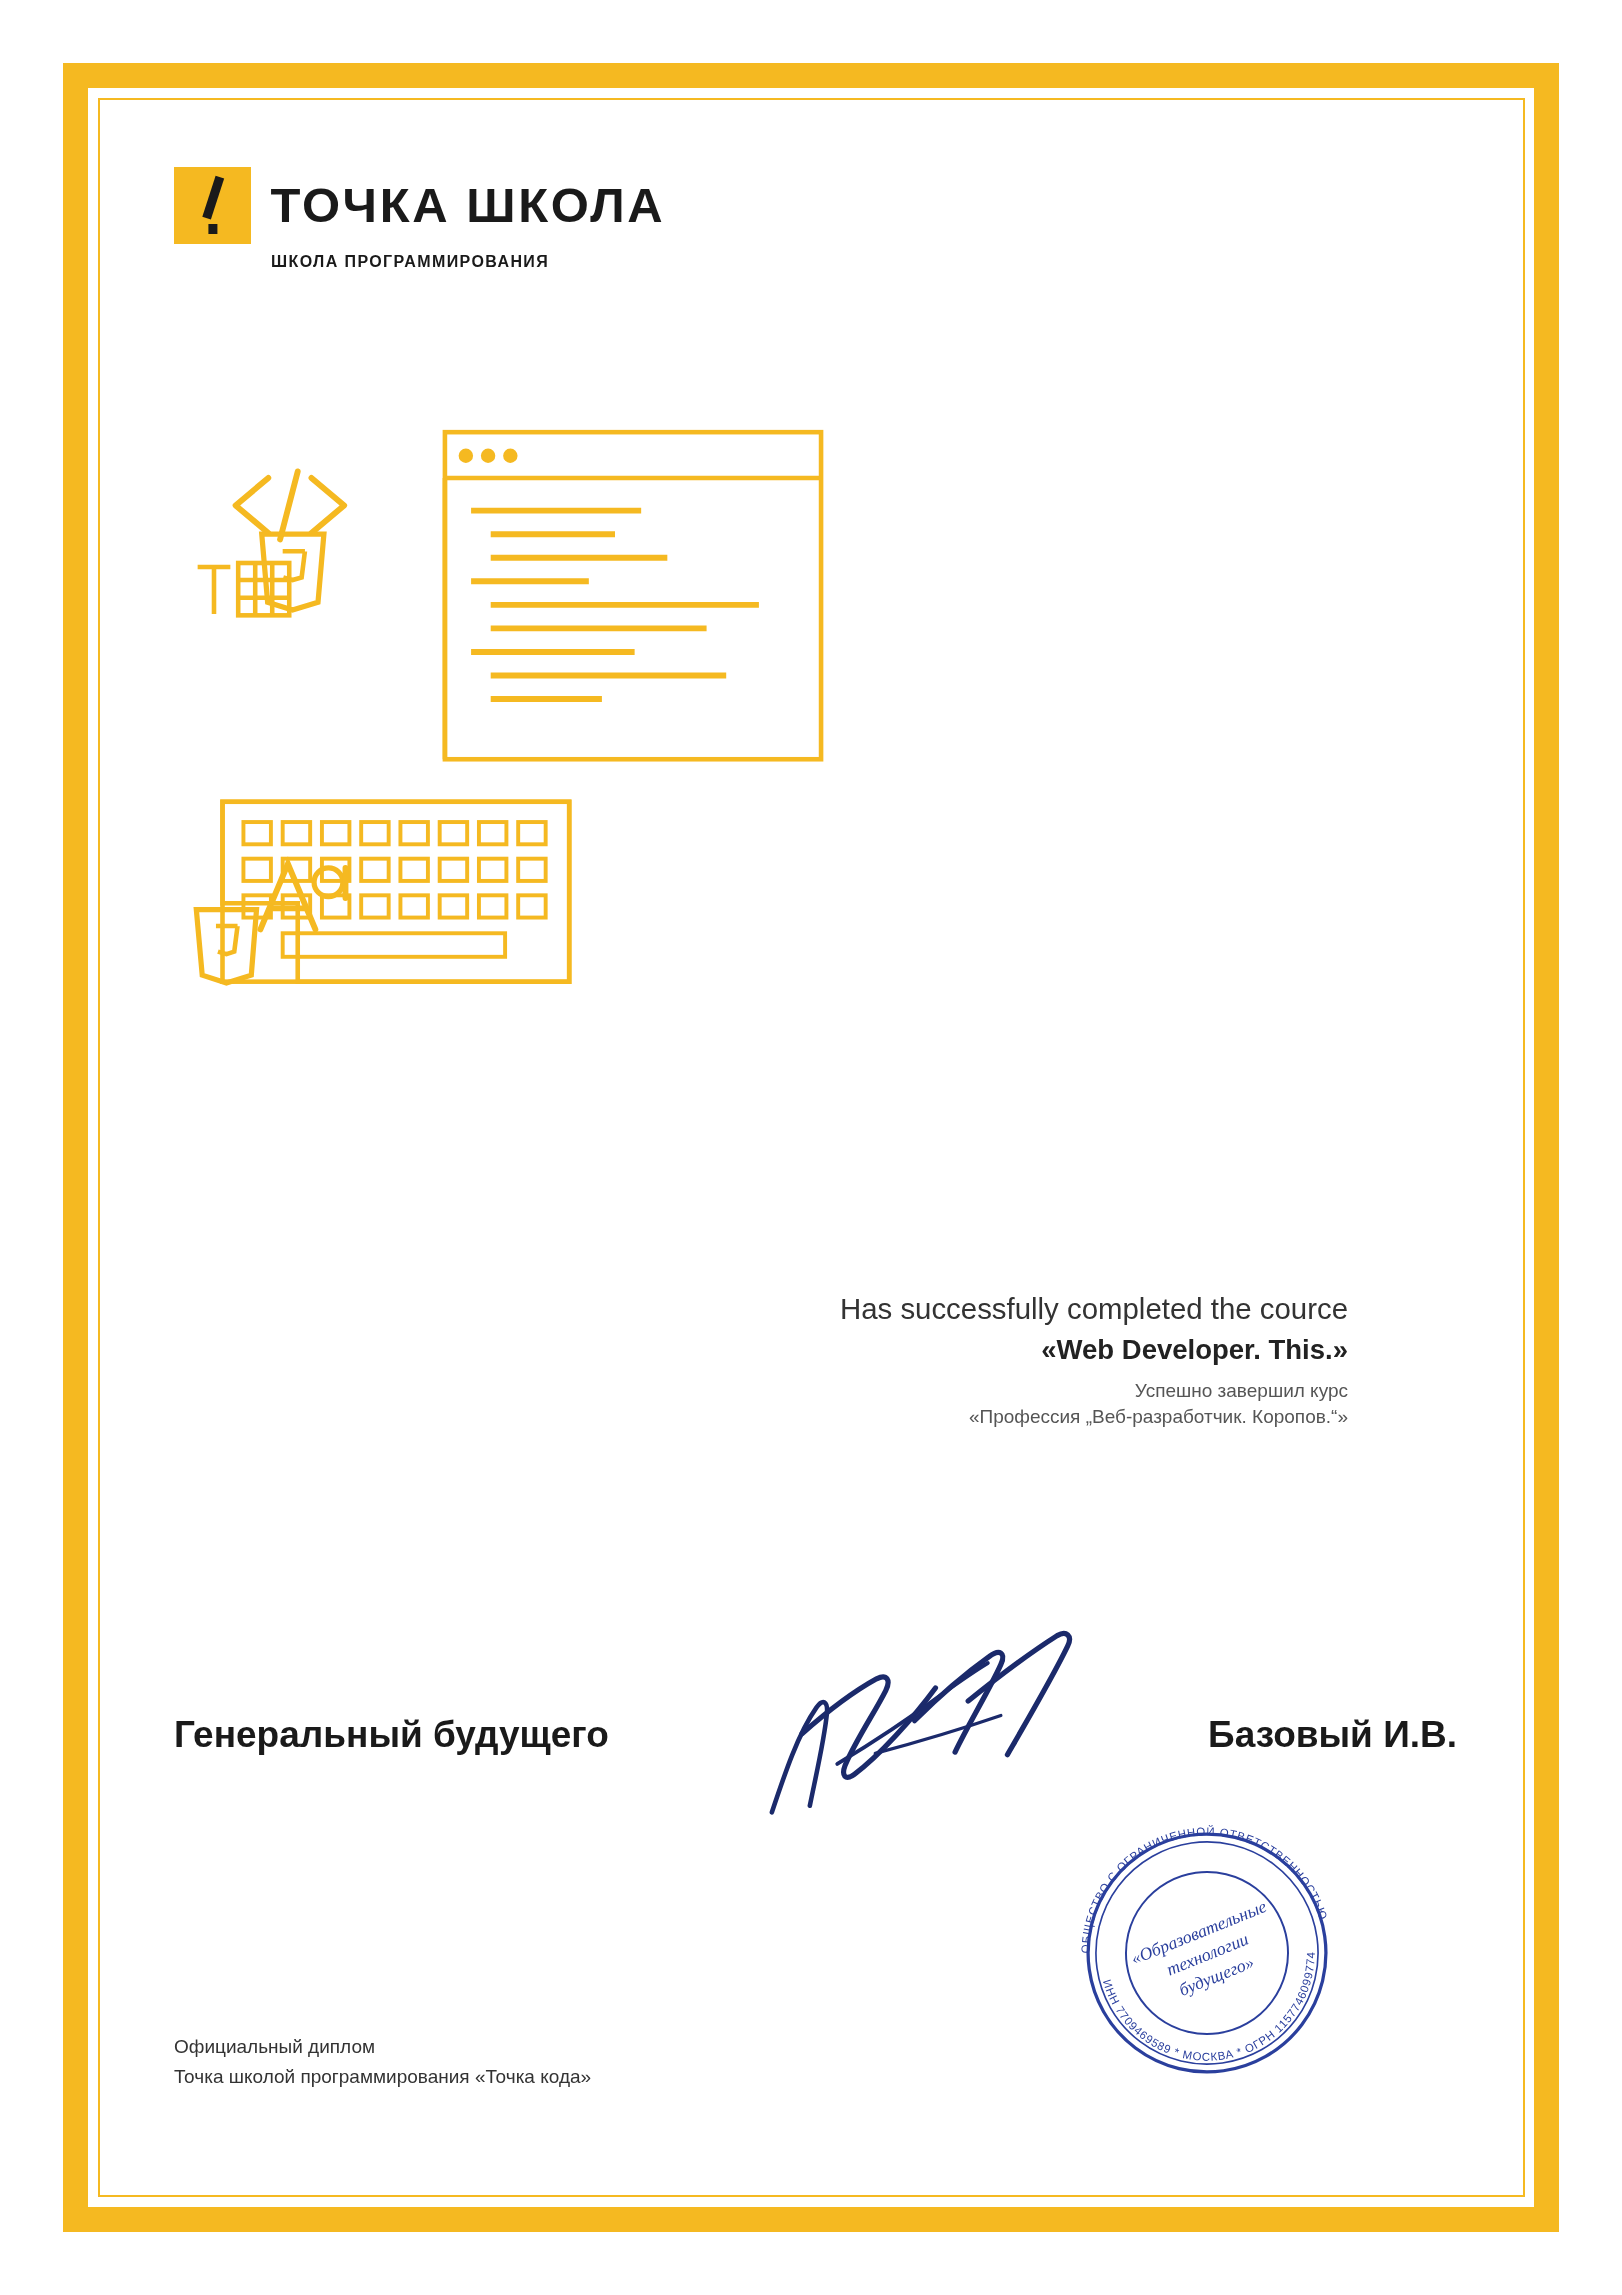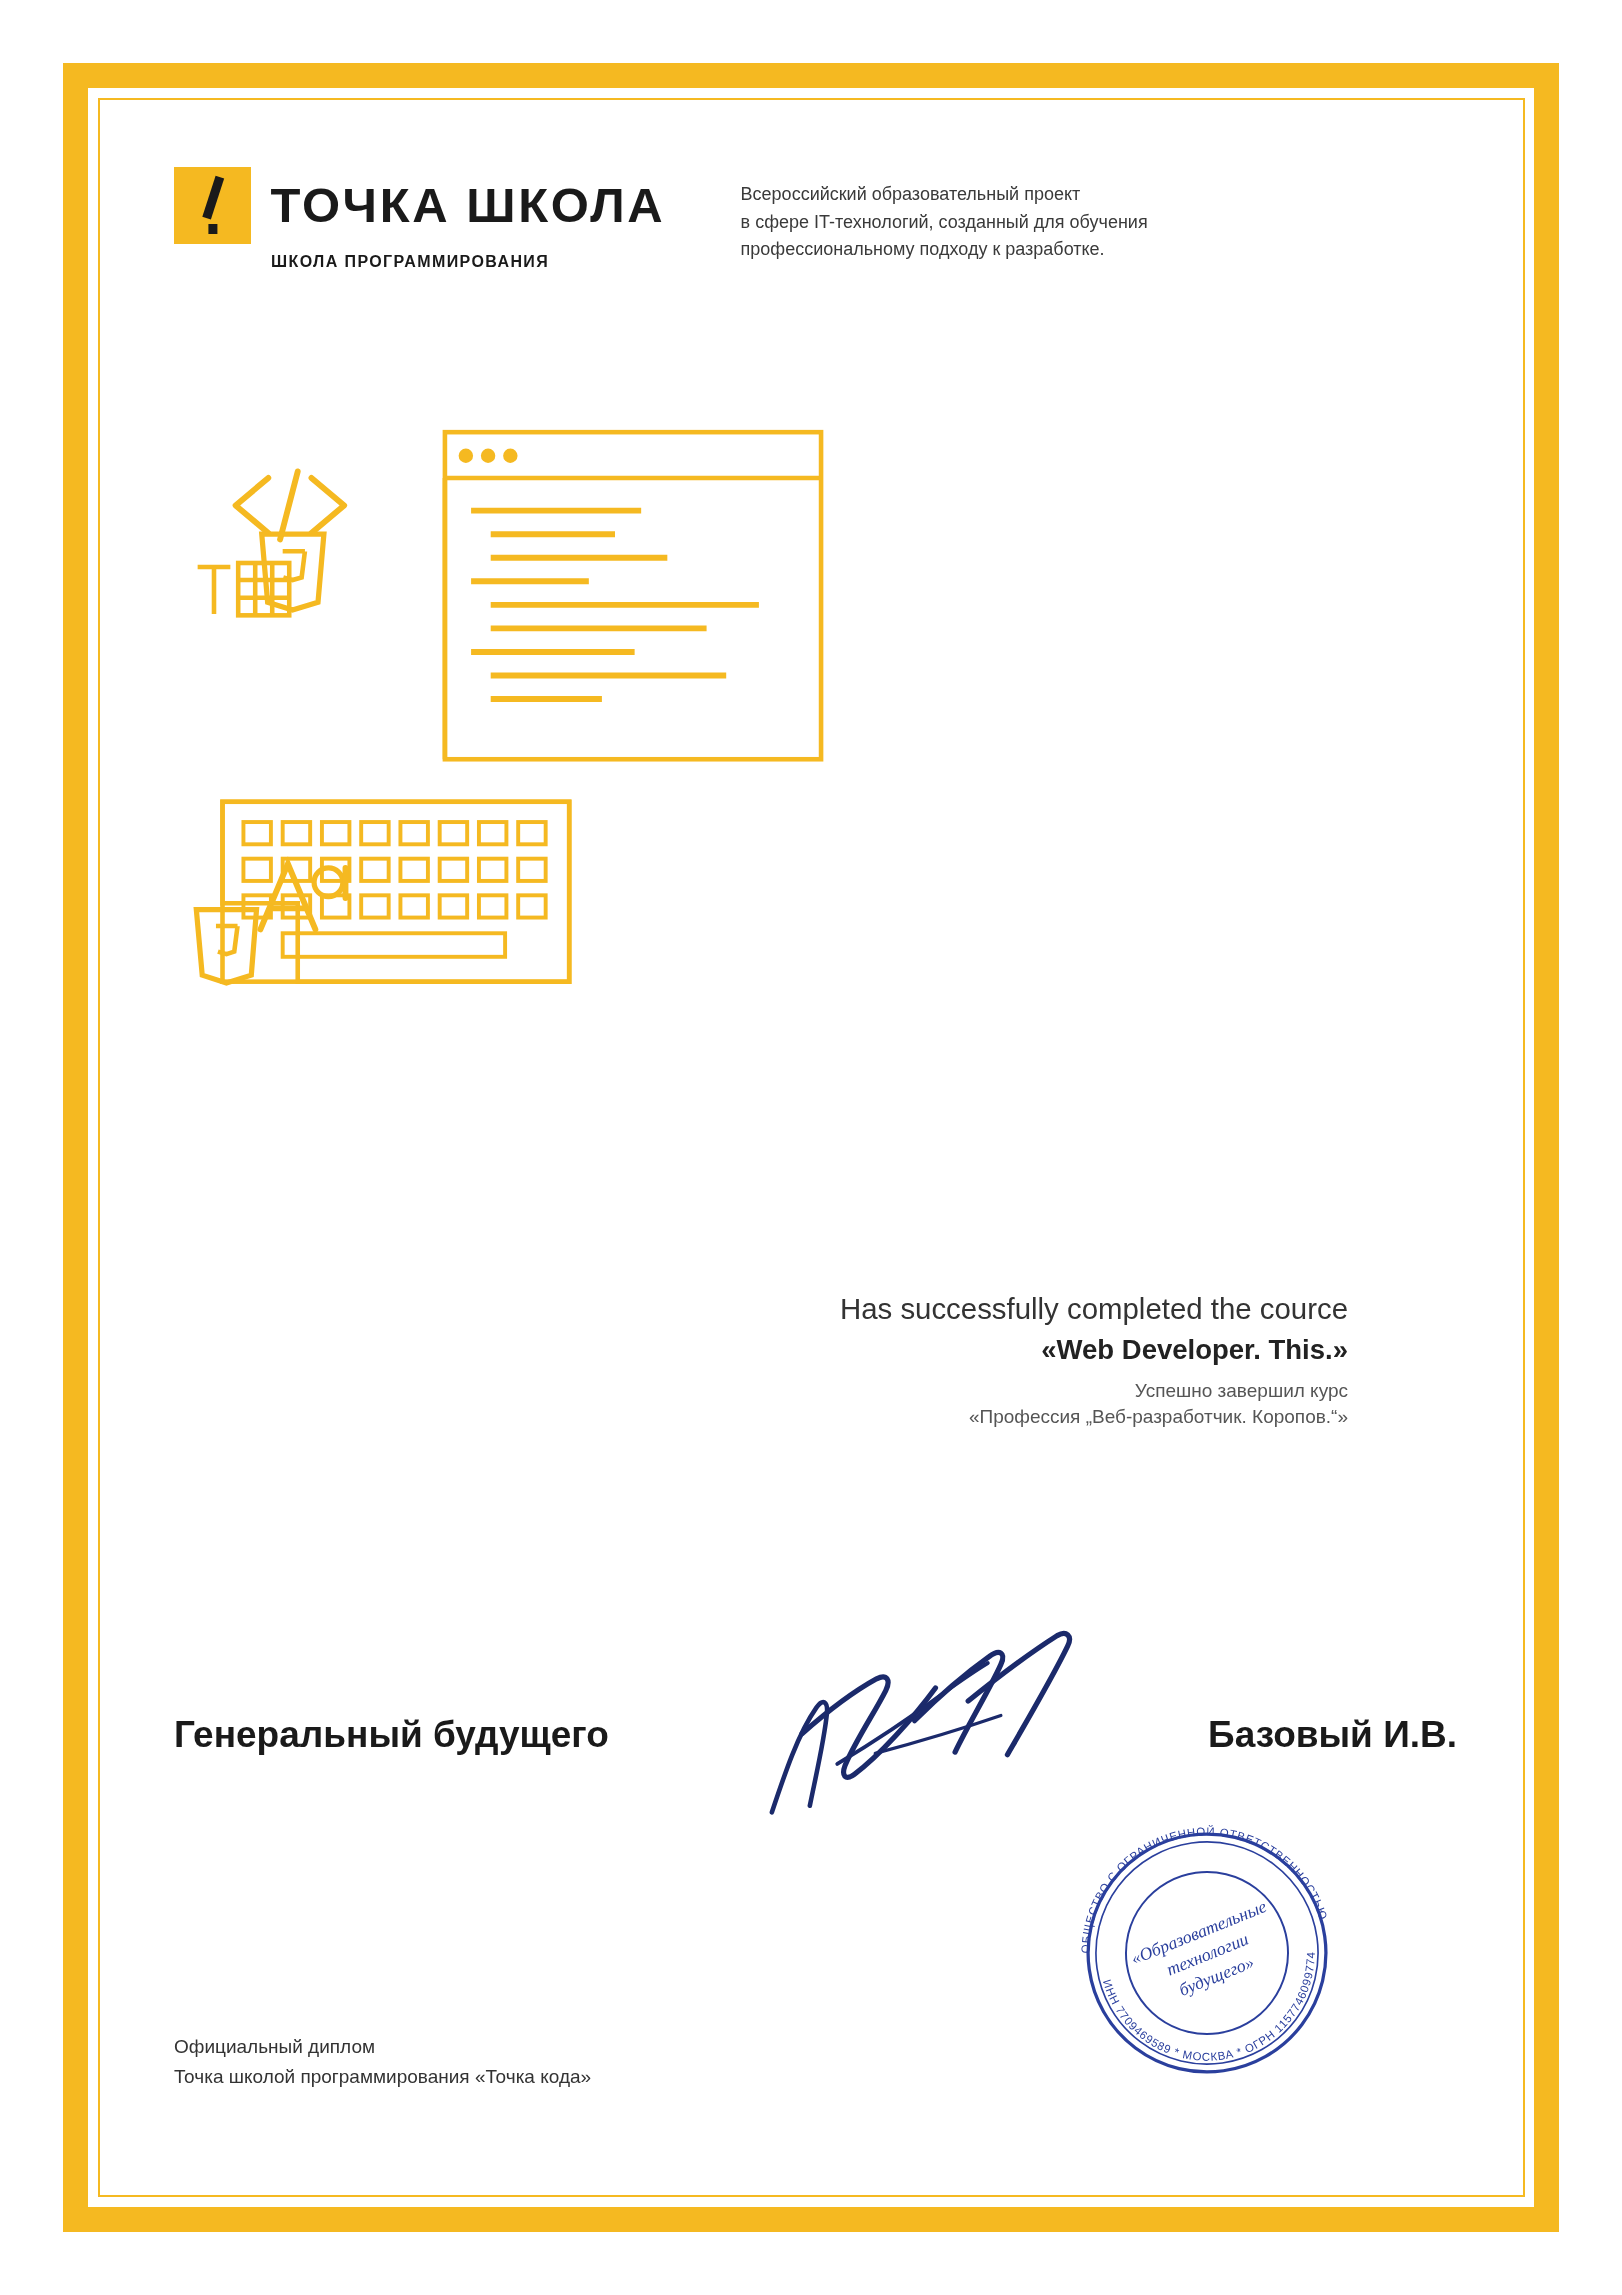--- a/index.html
+++ b/index.html
@@ -255,25 +255,20 @@
           <div class="slash"></div>
           <div class="dot"></div>
         </div>
         <div class="logo-text">
           <div class="logo-title">ТОЧКА ШКОЛА</div>
         </div>
       </div>
       <div class="logo-sub" style="margin-left:97px;">ШКОЛА ПРОГРАММИРОВАНИЯ</div>
     </div>
 
-    <div class="header-desc">
-      <div>Всероссийский образовательный проект</div>
-      <div>в сфере IT-технологий, созданный для обучения</div>
-      <div>профессиональному подходу к разработке.</div>
-    </div>
   </div>
 
   <div class="illustration">
     <svg width="707" height="628" viewBox="0 0 1080 960" fill="none" xmlns="http://www.w3.org/2000/svg">
       <g stroke="#f5b921" stroke-width="7" fill="none" stroke-linejoin="miter">
 
         <rect x="400" y="40" width="575" height="500"></rect>
         <line x1="400" y1="110" x2="975" y2="110"></line>
         <circle cx="432" cy="76" r="11" fill="#f5b921" stroke="none"></circle>
         <circle cx="466" cy="76" r="11" fill="#f5b921" stroke="none"></circle>

